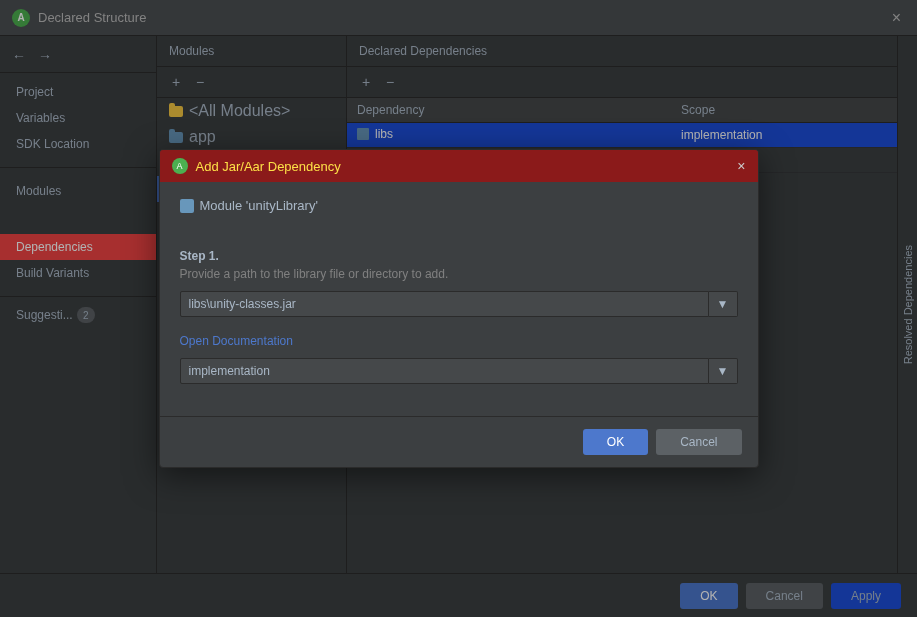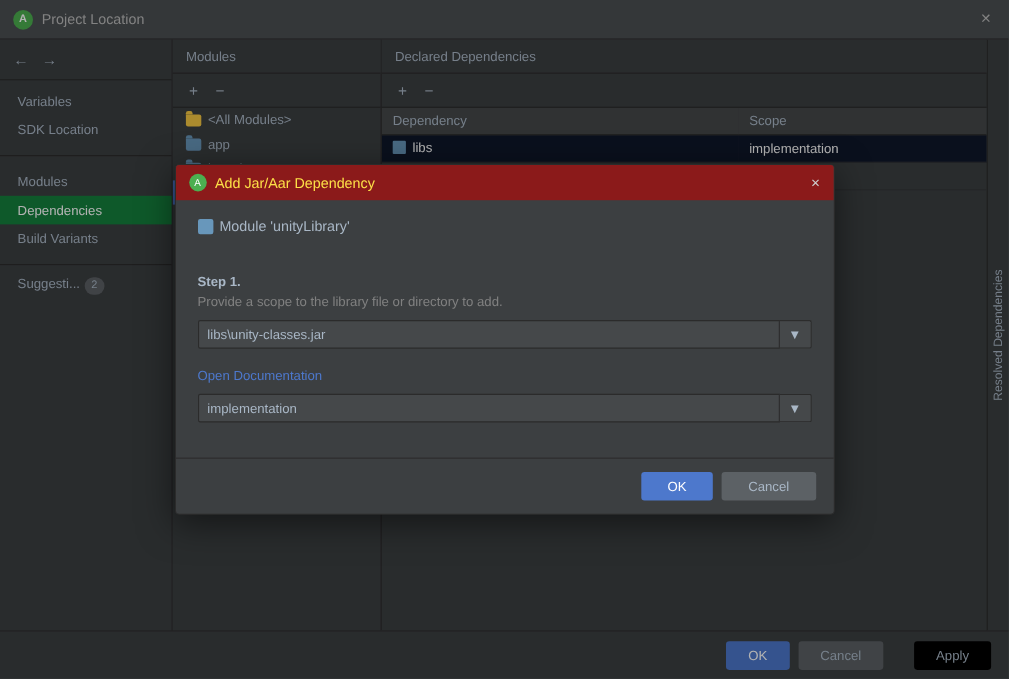--- a/index.html
+++ b/index.html
@@ -81,22 +81,23 @@
     .sidebar-section {
       padding: 6px 0;
     }
     .sidebar-item {
       padding: 6px 16px;
       cursor: pointer;
       color: #a9b7c6;
       font-size: 12px;
     }
     .sidebar-item.selected {
-      background: #15803d;
+      background: #ef4444;
       color: #ffffff;
+      margin-top: 30px;
     }
     .sidebar-divider {
       height: 1px;
       background: #2b2b2b;
       margin: 4px 0;
     }
     .sidebar-badge {
       display: inline-flex;
       align-items: center;
       justify-content: center;
@@ -157,21 +158,21 @@
       display: flex;
       align-items: center;
       justify-content: center;
       border-radius: 2px;
     }
     .module-item {
       display: flex;
       align-items: center;
       padding: 4px 12px;
       cursor: pointer;
-      font-size: 12px;
+      font-size: 16px;
       gap: 6px;
     }
     .module-item.selected { background: #4d78cc; color: white; }
 
     
     .deps-panel {
       flex: 1;
       display: flex;
       flex-direction: column;
       position: relative;
@@ -192,21 +193,21 @@
       text-align: left;
       border-bottom: 1px solid #2b2b2b;
       font-weight: 500;
     }
     .deps-table td {
       padding: 4px 10px;
       border-bottom: 1px solid #35373a;
       color: #a9b7c6;
     }
     .deps-row.selected td {
-      background: #0f172a;
+      background: #1d4ed8;
       color: white;
     }
     .dep-icon {
       display: inline-flex;
       align-items: center;
       gap: 6px;
     }
     .jar-icon {
       display: inline-block;
       width: 12px;
@@ -255,23 +256,22 @@
     }
     .footer-btn-primary {
       background: #4d78cc;
       color: white;
     }
     .footer-btn-secondary {
       background: #5c6165;
       color: #a9b7c6;
     }
     .footer-btn-apply {
-      background: #000000;
-      color: #a9b7c6;
-      margin-left: 20px;
+      background: #1d4ed8;
+      color: #a9b7c6;
     }
 
     
     .modal-overlay {
       position: absolute;
       top: 0; left: 0; right: 0; bottom: 0;
       background: rgba(0,0,0,0.3);
       display: flex;
       align-items: center;
       justify-content: center;
@@ -446,32 +446,33 @@
     }
     .folder-icon-gray::before {
       background: #a9b7c6;
     }
   </style>
 </head>
 <body>
 
 <div class="title-bar">
   <div class="title-bar-icon">A</div>
-  <span class="title-bar-text">Project Location</span>
+  <span class="title-bar-text">Declared Structure</span>
   <span class="title-close">×</span>
 </div>
 
 <div class="main-layout">
 
   <div class="sidebar">
     <div class="sidebar-nav-buttons">
       <button class="nav-btn">←</button>
       <button class="nav-btn">→</button>
     </div>
     <div class="sidebar-section">
+      <div class="sidebar-item">Project</div>
       <div class="sidebar-item">Variables</div>
       <div class="sidebar-item">SDK Location</div>
     </div>
     <div class="sidebar-divider"></div>
     <div class="sidebar-section">
       <div class="sidebar-item">Modules</div>
       <div class="sidebar-item selected">Dependencies</div>
       <div class="sidebar-item">Build Variants</div>
     </div>
     <div class="sidebar-divider"></div>
@@ -569,21 +570,21 @@
 
     <div class="modal-body">
       
       <div class="modal-module-header">
         <div class="module-icon-small"></div>
         <span>Module 'unityLibrary'</span>
       </div>
 
       
       <div class="step-label">Step 1.</div>
-      <div class="step-desc">Provide a scope to the library file or directory to add.</div>
+      <div class="step-desc">Provide a path to the library file or directory to add.</div>
       <div class="input-row">
         <input class="path-input" type="text" value="libs\unity-classes.jar" style="">
         <button class="dropdown-btn">▼</button>
       </div>
 
       
       <a class="link-text">Open Documentation</a>
       <div style="height:10px"></div>
       <div class="scope-row">
         <select class="scope-select">

